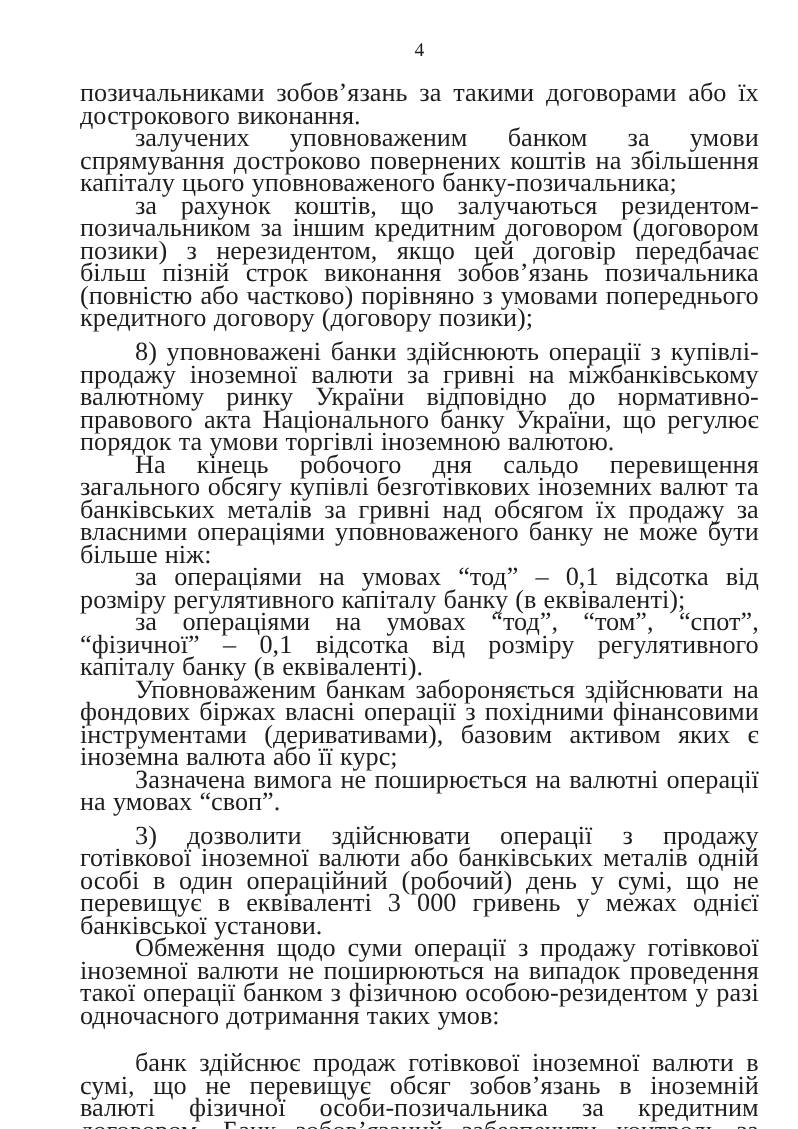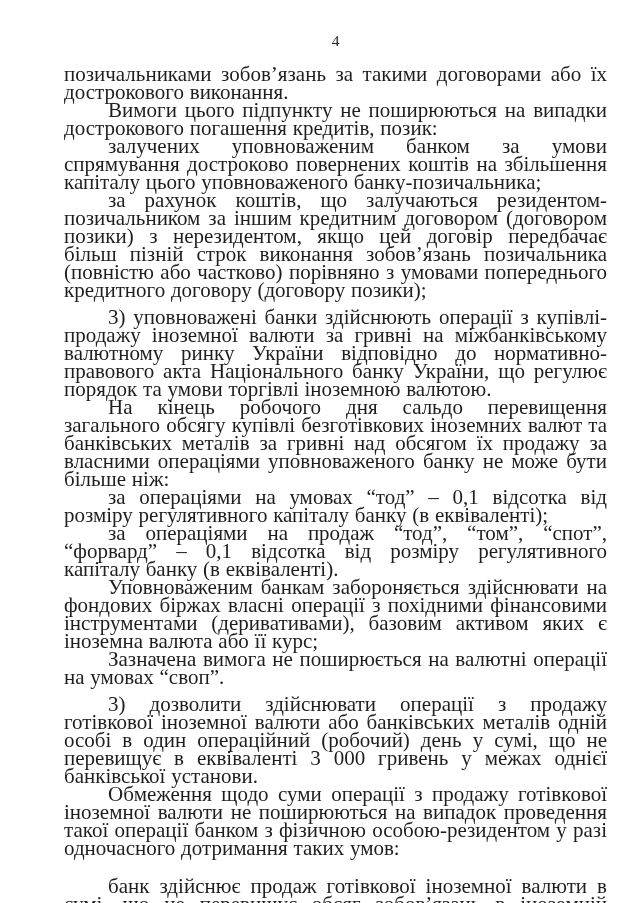--- a/index.html
+++ b/index.html
@@ -49,26 +49,25 @@
   p.para.gap { margin-top: 9px; }
   p.para.jlast { text-align-last: justify; margin-top: 20px; }
 </style>
 </head>
 <body>
 
 <div class="page">
   <div class="pagenum">4</div>
   <div class="textblock">
       <p class="para">позичальниками зобов’язань за такими договорами або їх дострокового виконання.</p>
-      <p class="para indent">Вимоги цього підпункту не поширюються на випадки дострокового погашення кредитів, позик:</p>
       <p class="para indent">залучених уповноваженим банком за умови спрямування достроково повернених коштів на збільшення капіталу цього уповноваженого банку-позичальника;</p>
       <p class="para indent">за рахунок коштів, що залучаються резидентом-позичальником за іншим кредитним договором (договором позики) з нерезидентом, якщо цей договір передбачає більш пізній строк виконання зобов’язань позичальника (повністю або частково) порівняно з умовами попереднього кредитного договору (договору позики);</p>
-      <p class="para indent gap">3) уповноважені банки здійснюють операції з купівлі-продажу іноземної валюти за гривні на міжбанківському валютному ринку України відповідно до нормативно-правового акта Національного банку України, що регулює порядок та умови торгівлі іноземною валютою.</p>
+      <p class="para indent gap">8) уповноважені банки здійснюють операції з купівлі-продажу іноземної валюти за гривні на міжбанківському валютному ринку України відповідно до нормативно-правового акта Національного банку України, що регулює порядок та умови торгівлі іноземною валютою.</p>
       <p class="para indent">На кінець робочого дня сальдо перевищення загального обсягу купівлі безготівкових іноземних валют та банківських металів за гривні над обсягом їх продажу за власними операціями уповноваженого банку не може бути більше ніж:</p>
       <p class="para indent">за операціями на умовах “тод” – 0,1 відсотка від розміру регулятивного капіталу банку (в еквіваленті);</p>
-      <p class="para indent">за операціями на продаж “тод”, “том”, “спот”, “форвард” – 0,1 відсотка від розміру регулятивного капіталу банку (в еквіваленті).</p>
+      <p class="para indent">за операціями на умовах “тод”, “том”, “спот”, “фізичної” – 0,1 відсотка від розміру регулятивного капіталу банку (в еквіваленті).</p>
       <p class="para indent">Уповноваженим банкам забороняється здійснювати на фондових біржах власні операції з похідними фінансовими інструментами (деривативами), базовим активом яких є іноземна валюта або її курс;</p>
       <p class="para indent">Зазначена вимога не поширюється на валютні операції на умовах “своп”.</p>
       <p class="para indent gap">3) дозволити здійснювати операції з продажу готівкової іноземної валюти або банківських металів одній особі в один операційний (робочий) день у сумі, що не перевищує в еквіваленті 3 000 гривень у межах однієї банківської установи.</p>
       <p class="para indent">Обмеження щодо суми операції з продажу готівкової іноземної валюти не поширюються на випадок проведення такої операції банком з фізичною особою-резидентом у разі одночасного дотримання таких умов:</p>
       <p class="para indent jlast">банк здійснює продаж готівкової іноземної валюти в сумі, що не перевищує обсяг зобов’язань в іноземній валюті фізичної особи-позичальника за кредитним договором. Банк зобов’язаний забезпечити контроль за</p>
     </div>
 </div>
 
 </body></html>

